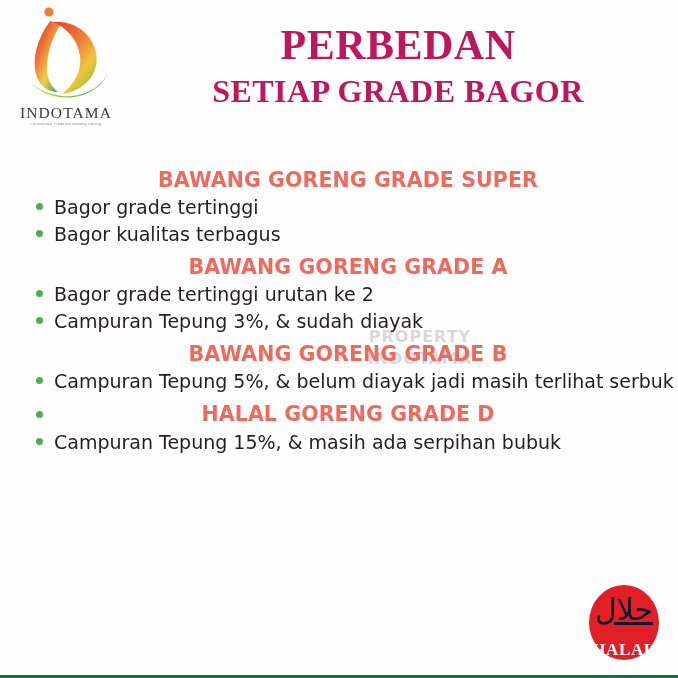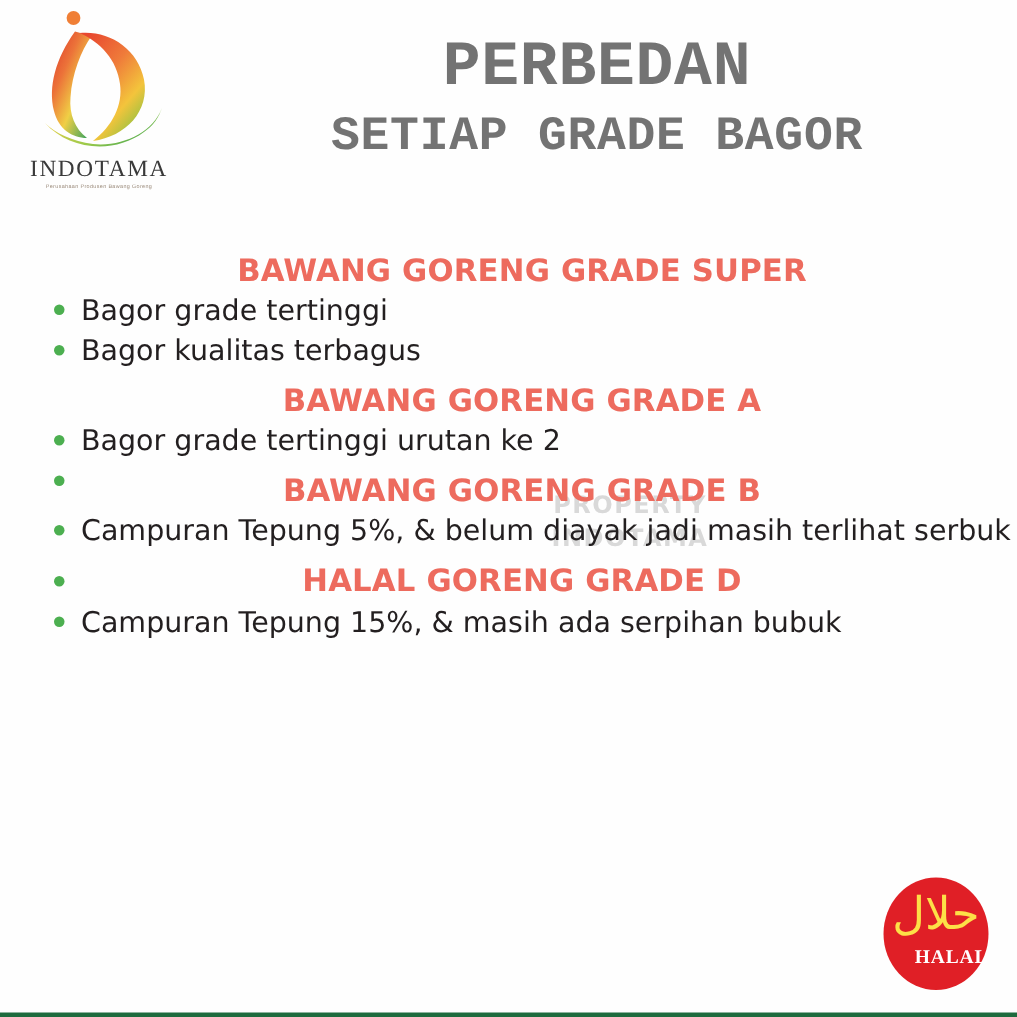--- a/index.html
+++ b/index.html
@@ -80,23 +80,23 @@
   }
 
   .title-block {
     position: absolute;
     left: 130px;
     top: 24px;
     width: 536px;
     text-align: center;
   }
   .title-line {
-    font-family: Liberation Mono, monospace;
+    font-family: Liberation Serif, serif;
     font-weight: bold;
-    color: #737373;
+    color: #be185d;
     line-height: 1.02;
     letter-spacing: 0.5px;
   }
   .title-line.l1 { font-size: 42px; }
   .title-line.l2 { font-size: 32px; margin-top: 8px; }
 
   
   .content {
     position: absolute;
     left: 33px;
@@ -172,33 +172,34 @@
     z-index: 3;
   }
   .halal .arabic {
     position: absolute;
     left: 0;
     top: 6px;
     width: 70px;
     text-align: center;
     font-family: "DejaVu Sans", sans-serif;
     font-size: 30px;
-    color: #fde047;
+    color: #0f172a;
     line-height: 1.25;
     direction: rtl;
+    text-decoration: underline;
   }
   .halal .latin {
     position: absolute;
     left: 0;
-    top: 46px;
+    top: 56px;
     width: 70px;
-    text-align: right;
+    text-align: center;
     font-family: "Liberation Serif", serif;
     font-weight: bold;
-    font-size: 13px;
+    font-size: 17px;
     letter-spacing: 0.6px;
     color: #ffffff;
     line-height: 1;
   }
 </style>
 </head>
 <body>
 
 <div id="poster">
 
@@ -256,21 +257,21 @@
       <ul class="bullets">
         <li><span class="dot"></span><span>Bagor grade tertinggi</span></li>
         <li><span class="dot"></span><span>Bagor kualitas terbagus</span></li>
       </ul>
     </div>
 
     <div class="section">
       <div class="grade-head">BAWANG GORENG GRADE A</div>
       <ul class="bullets">
         <li><span class="dot"></span><span>Bagor grade tertinggi urutan ke 2</span></li>
-        <li><span class="dot"></span></li>
+        <li><span class="dot"></span><span>Campuran Tepung 3%, &amp; sudah diayak</span></li>
       </ul>
     </div>
 
     <div class="section">
       <div class="grade-head">BAWANG GORENG GRADE B</div>
       <ul class="bullets">
         <li><span class="dot"></span><span>Campuran Tepung 5%, &amp; belum diayak jadi masih terlihat serbuk tepung</span></li>
       </ul>
     </div>
 

